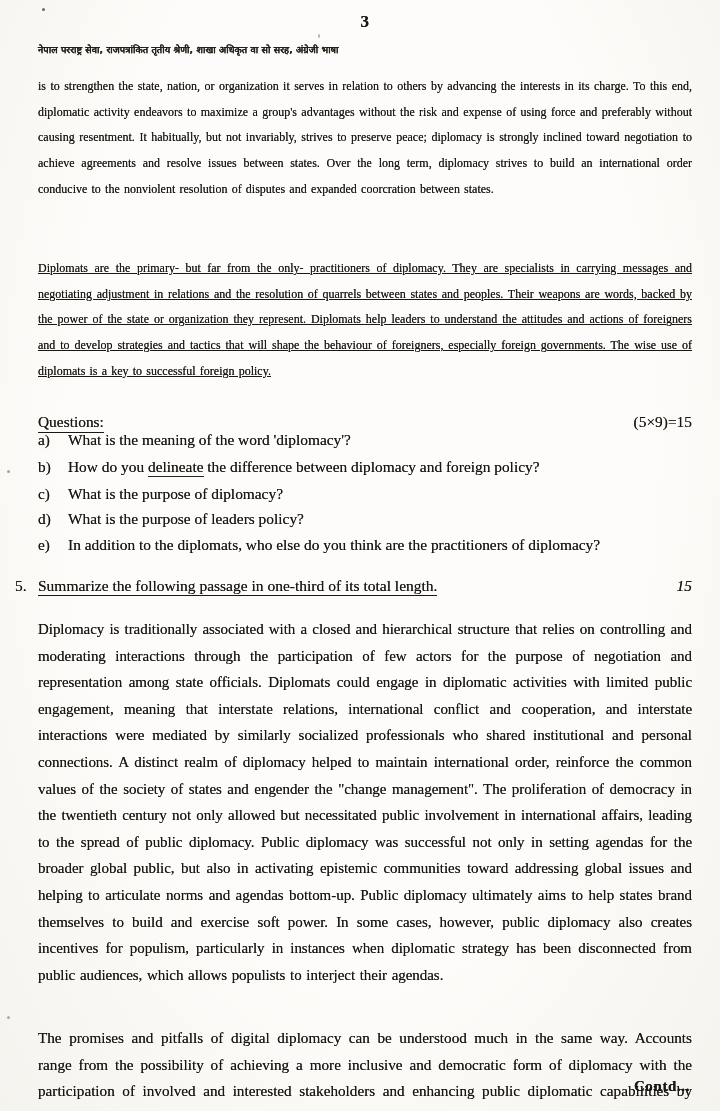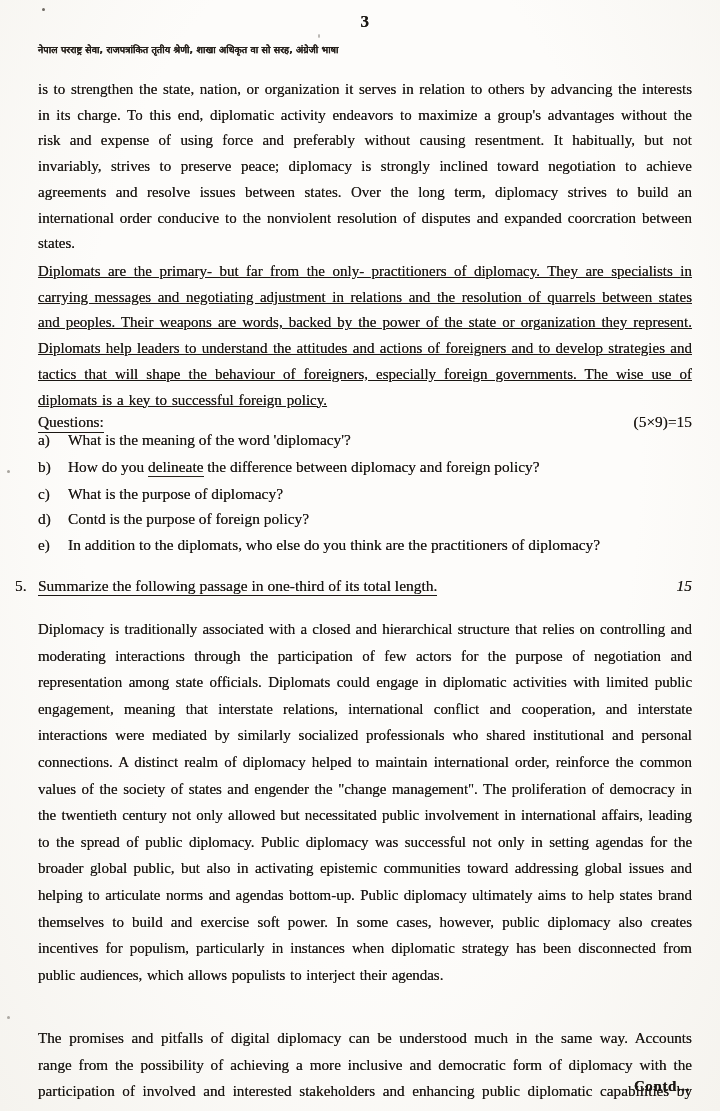--- a/index.html
+++ b/index.html
@@ -9,21 +9,21 @@
     font-family:"Liberation Serif","DejaVu Serif",serif;
     color:#1b1713;
     text-shadow:0 0 .55px rgba(27,23,19,.8);
   }
   .abs{position:absolute;left:38px;right:28px;}
   .pagenum{top:12px;text-align:center;font-weight:700;font-size:17px;letter-spacing:.5px;}
   .np-header{
     top:43px;text-align:left;
     font-family:"DejaVu Sans",sans-serif;font-size:9.5px;font-weight:700;color:#241f19;
   }
-  .para{font-size:15px;line-height:25.7px;text-align:justify;word-spacing:1.2px;}
+  .para{font-size:12px;line-height:25.7px;text-align:justify;word-spacing:1.2px;}
   .p1{top:62px;}
   .p2{top:244px;text-decoration:underline;}
   .qrow{top:404px;display:flex;justify-content:space-between;font-size:15.4px;margin-top:9px;}
   .uline{border-bottom:1.5px solid #1b1713;padding-bottom:1px;}
   .qitem{display:flex;font-size:15.4px;line-height:20px;}
   .qletter{flex:none;width:30px;}
   .qtext{flex:1;}
   .qa{top:430px;} .qb{top:457px;} .qc{top:484px;} .qd{top:509px;} .qe{top:535px;}
   .pen-underline{border-bottom:1.6px solid #2a241d;padding-bottom:.5px;}
   .q5row{top:575px;display:flex;font-size:15.5px;line-height:21px;}
@@ -70,21 +70,21 @@
   <span class="qtext"><span>How do you </span><span class="pen-underline">delineate</span><span> the difference between diplomacy and foreign policy?</span></span>
 </div>
 
 <div class="abs qitem qc">
   <span class="qletter">c)</span>
   <span class="qtext">What is the purpose of diplomacy?</span>
 </div>
 
 <div class="abs qitem qd">
   <span class="qletter">d)</span>
-  <span class="qtext">Contd is the purpose of foreign policy?</span>
+  <span class="qtext">What is the purpose of leaders policy?</span>
 </div>
 
 <div class="abs qitem qe">
   <span class="qletter">e)</span>
   <span class="qtext">In addition to the diplomats, who else do you think are the practitioners of diplomacy?</span>
 </div>
 
 <div class="abs q5row">
   <span class="q5num">5.</span>
   <span class="q5head"><span class="uline">Summarize the following passage in one-third of its total length.</span></span>

